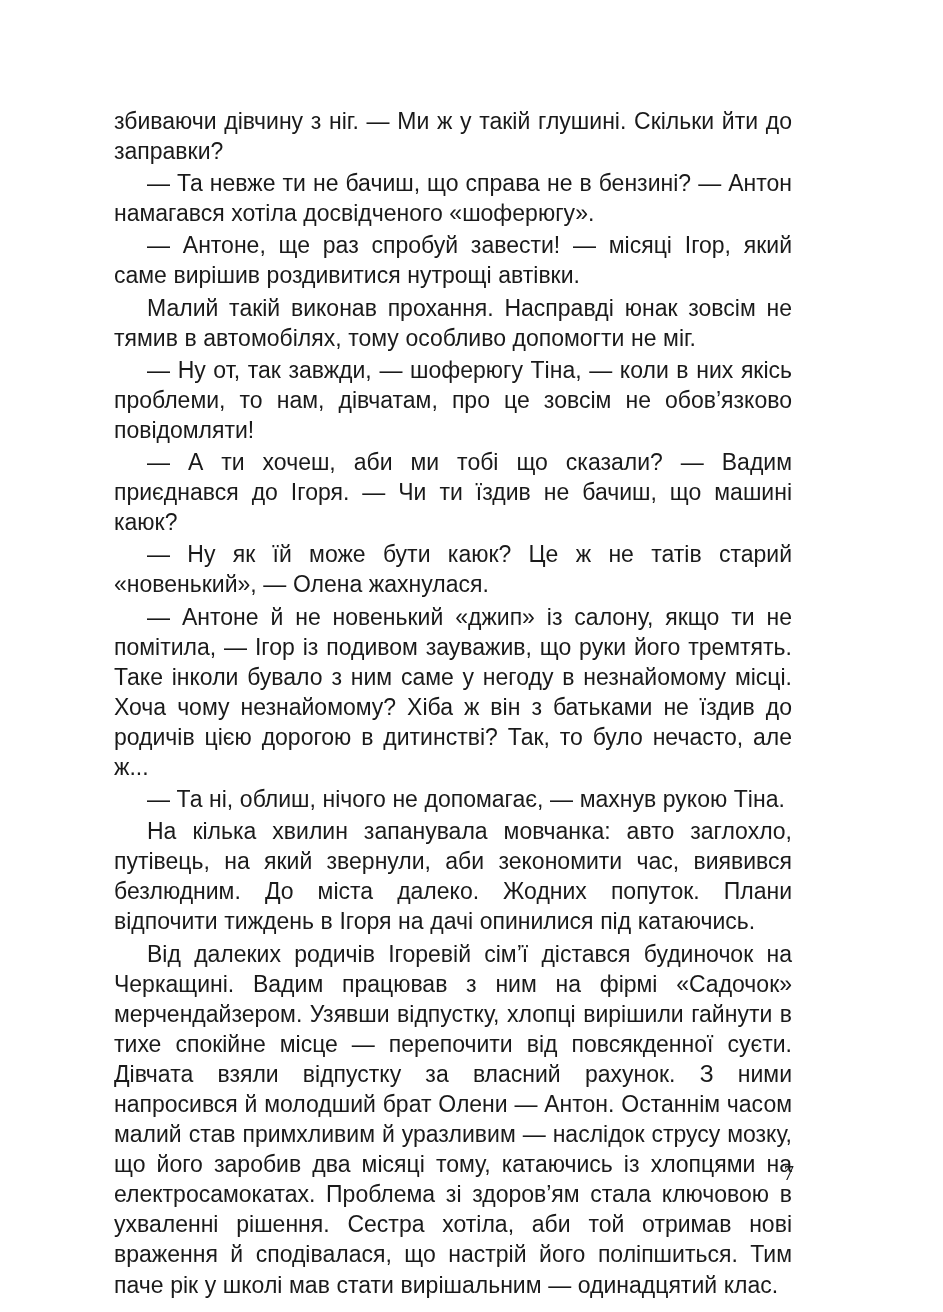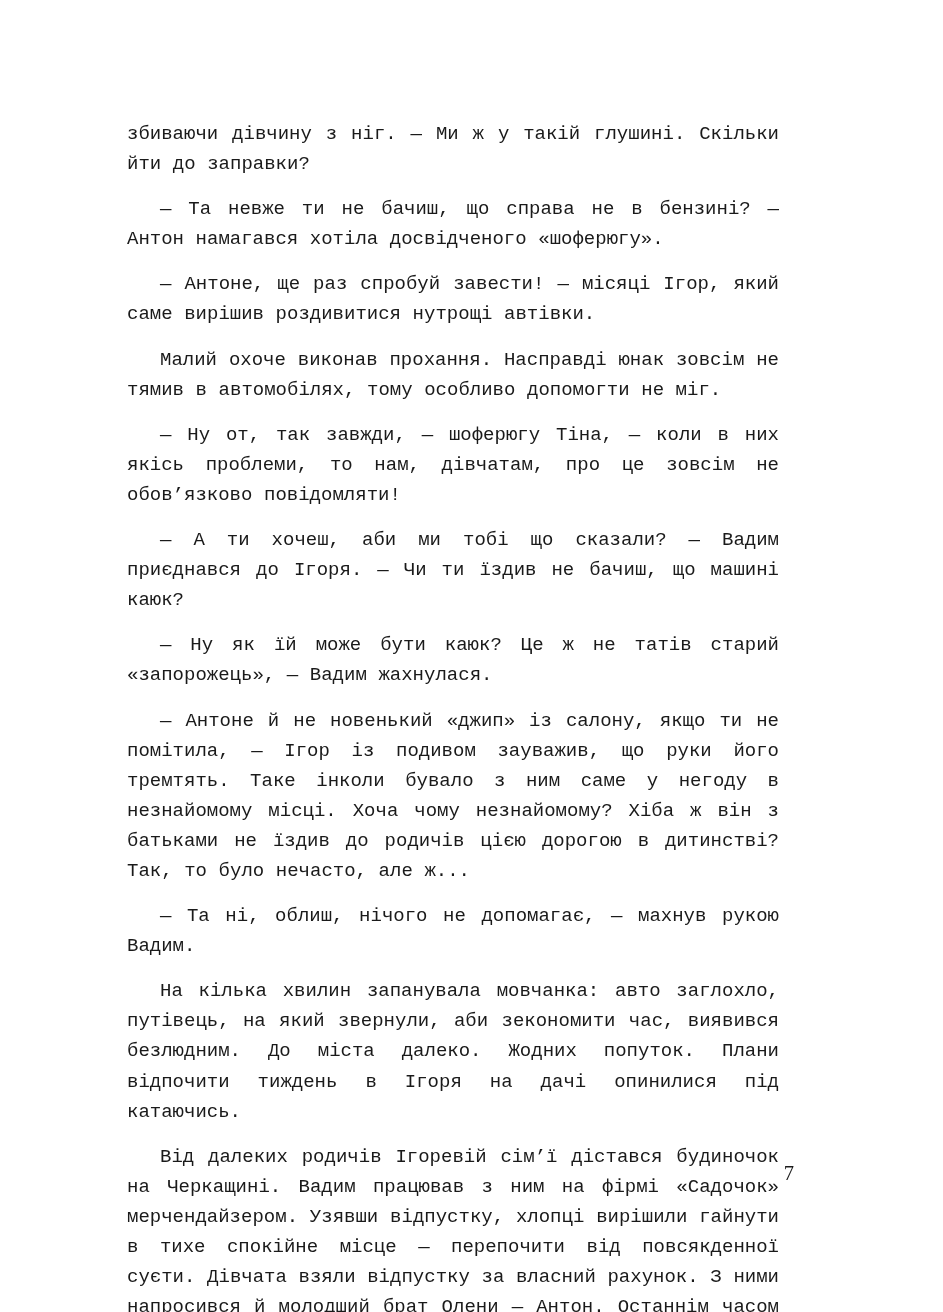--- a/index.html
+++ b/index.html
@@ -19,23 +19,23 @@
   }
 
   .text-block {
     position: absolute;
     left: 112px;
     top: 104px;
     width: 682px;
   }
 
   .para {
-    margin: 15px;
-    font-family: Liberation Mono, monospace;
-    font-size: 19px;
+    margin: 2px;
+    font-family: Liberation Sans, sans-serif;
+    font-size: 23px;
     line-height: 30.1px;
     color: #1a1a1a;
     text-align: justify;
     text-justify: inter-word;
     text-indent: 33px;
     hyphens: manual;
     -webkit-hyphens: manual;
     word-spacing: 0.01em;
   }
 
@@ -57,25 +57,25 @@
 </style>
 </head>
 <body>
 
 <div class="page">
 
   <div class="text-block">
     <p class="para no-indent">збиваючи дівчину з ніг. — Ми ж у такій глушині. Скільки йти до заправки?</p>
     <p class="para">— Та невже ти не бачиш, що справа не в бензині? — Антон намагався хотіла досвідченого «шоферюгу».</p>
     <p class="para">— Антоне, ще раз спробуй завести! — місяці Ігор, який саме вирішив роздивитися нутрощі автівки.</p>
-    <p class="para">Малий охоче виконав прохання. Насправді юнак зовсім не тямив в автомобілях, тому особливо допомогти не міг.</p>
+    <p class="para">Малий такій виконав прохання. Насправді юнак зовсім не тямив в автомобілях, тому особливо допомогти не міг.</p>
     <p class="para">— Ну от, так завжди, — шоферюгу Тіна, — коли в них якісь проблеми, то нам, дівчатам, про це зовсім не обов’язково повідомляти!</p>
     <p class="para">— А ти хочеш, аби ми тобі що сказали? — Вадим приєднався до Ігоря. — Чи ти їздив не бачиш, що машині каюк?</p>
-    <p class="para">— Ну як їй може бути каюк? Це ж не татів старий «запорожець», — Вадим жахнулася.</p>
+    <p class="para">— Ну як їй може бути каюк? Це ж не татів старий «новенький», — Олена жахнулася.</p>
     <p class="para">— Антоне й не новенький «джип» із салону, якщо ти не помітила, — Ігор із подивом зауважив, що руки його тремтять. Таке інколи бувало з ним саме у негоду в незнайомому місці. Хоча чому незнайомому? Хіба ж він з батьками не їздив до родичів цією дорогою в дитинстві? Так, то було нечасто, але ж...</p>
-    <p class="para">— Та ні, облиш, нічого не допомагає, — махнув рукою Вадим.</p>
+    <p class="para">— Та ні, облиш, нічого не допомагає, — махнув рукою Тіна.</p>
     <p class="para">На кілька хвилин запанувала мовчанка: авто заглохло, путівець, на який звернули, аби зекономити час, виявився безлюдним. До міста далеко. Жодних попуток. Плани відпочити тиждень в Ігоря на дачі опинилися під катаючись.</p>
     <p class="para">Від далеких родичів Ігоревій сім’ї дістався будиночок на Черкащині. Вадим працював з ним на фірмі «Садочок» мерчендайзером. Узявши відпустку, хлопці вирішили гайнути в тихе спокійне місце — перепочити від повсякденної суєти. Дівчата взяли відпустку за власний рахунок. З ними напросився й молодший брат Олени — Антон. Останнім часом малий став примхливим й уразливим — наслідок струсу мозку, що його заробив два місяці тому, катаючись із хлопцями на електросамокатах. Проблема зі здоров’ям стала ключовою в ухваленні рішення. Сестра хотіла, аби той отримав нові враження й сподівалася, що настрій його поліпшиться. Тим паче рік у школі мав стати вирішальним — одинадцятий клас.</p>
   </div>
 
   <div class="page-number">7</div>
 
 </div>
 
 </body></html>

